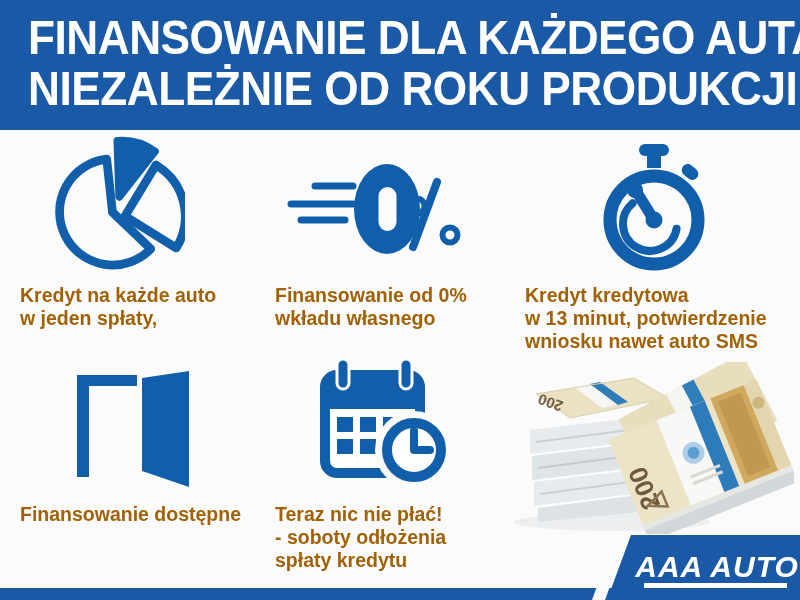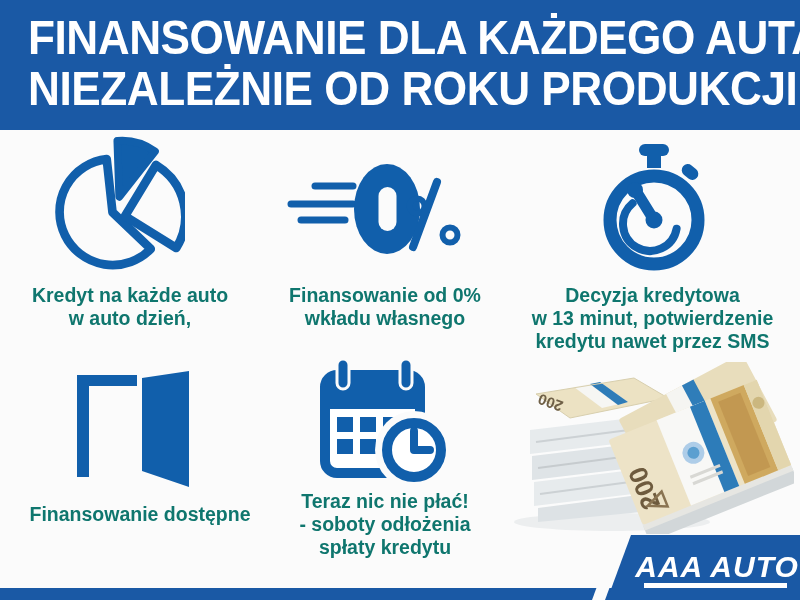--- a/index.html
+++ b/index.html
@@ -12,22 +12,22 @@
   .header-line{
     position:absolute;left:28px;color:#ffffff;font-weight:bold;font-size:48px;
     line-height:50px;white-space:nowrap;letter-spacing:-0.5px;
     transform:scaleX(0.92);transform-origin:0 50%;
   }
   .header-line.l1{top:13px;}
   .header-line.l2{top:64px;}
   
   .icon{position:absolute;}
   .feat-text{
-    position:absolute;color:#0f766e;font-weight:bold;font-size:19.5px;
-    line-height:23px;text-align:center;
+    position:absolute;color:#a16207;font-weight:bold;font-size:19.5px;
+    line-height:23px;text-align:left;
   }
   .feat-text span{display:block;}
   
   .bottom-bar{position:absolute;left:0;bottom:0;width:800px;height:12px;background:#1a59a5;}
   .logo-svg{position:absolute;right:0;bottom:0;}
   .money-svg{position:absolute;left:512px;top:362px;}
 </style>
 </head>
 <body>
 
@@ -67,30 +67,30 @@
     </g>
     <circle cx="65" cy="78" r="44" fill="#fbfbfb" stroke="#115fab" stroke-width="13"></circle>
     <path d="M43.6 61.3 A27 27 0 1 0 87.6 86.7" fill="none" stroke="#115fab" stroke-width="8" stroke-linecap="round"></path>
     <line x1="65" y1="78" x2="47" y2="49" stroke="#115fab" stroke-width="11" stroke-linecap="round"></line>
     <circle cx="46" cy="48" r="8" fill="#115fab"></circle>
     <circle cx="65" cy="78" r="8.5" fill="#115fab"></circle>
   </svg>
 
   <div class="feat-text" style="left:20px;top:284px;width:220px">
     <span>Kredyt na każde auto</span>
-    <span>w auto dzień,</span>
+    <span>w jeden spłaty,</span>
   </div>
   <div class="feat-text" style="left:275px;top:284px;width:220px">
     <span>Finansowanie od 0%</span>
     <span>wkładu własnego</span>
   </div>
   <div class="feat-text" style="left:525px;top:284px;width:255px">
-    <span>Decyzja kredytowa</span>
+    <span>Kredyt kredytowa</span>
     <span>w 13 minut, potwierdzenie</span>
-    <span>kredytu nawet przez SMS</span>
+    <span>wniosku nawet auto SMS</span>
   </div>
 
   <svg class="icon" style="left:70px;top:368px" width="130" height="132" viewBox="0 0 130 132">
     <rect x="7" y="7" width="12" height="102" fill="#115fab"></rect>
     <rect x="7" y="7" width="60" height="11" fill="#115fab"></rect>
     <polygon points="72,10 119,3 119,119 72,103" fill="#115fab"></polygon>
   </svg>
 
   <svg class="icon" style="left:318px;top:355px" width="130" height="135" viewBox="0 0 130 135">
     <rect x="7" y="20" width="95" height="98" rx="12" fill="#ffffff" stroke="#115fab" stroke-width="10"></rect>
@@ -151,21 +151,21 @@
       <rect x="-18" y="12" width="32" height="3" fill="#d8d8d4"></rect>
       <rect x="-18" y="19" width="32" height="3" fill="#d8d8d4"></rect>
       <text transform="translate(-56,28) rotate(-90)" font-family="Liberation Sans, sans-serif" font-size="26" font-weight="bold" fill="#6e5b3e">200</text>
       <polygon points="-68,24 -50,16 -50,32" fill="none" stroke="#8a7452" stroke-width="2.5"></polygon>
     </g>
   </svg>
 
   <div class="feat-text" style="left:20px;top:503px;width:240px">
     <span>Finansowanie dostępne</span>
   </div>
-  <div class="feat-text" style="left:275px;top:490px;width:220px">
+  <div class="feat-text" style="left:275px;top:503px;width:220px">
     <span>Teraz nic nie płać!</span>
     <span>- soboty odłożenia</span>
     <span>spłaty kredytu</span>
   </div>
 
   <div class="bottom-bar"></div>
   <svg class="logo-svg" width="220" height="75" viewBox="0 0 220 75">
     <polygon points="36,10 49,10 25,75 12,75" fill="#fbfbfb"></polygon>
     <polygon points="51,10 220,10 220,75 27,75" fill="#1a59a5"></polygon>
     <text x="137" y="52" text-anchor="middle" font-family="Liberation Sans, sans-serif" font-size="30" font-weight="bold" font-style="italic" letter-spacing="1" fill="#ffffff">AAA AUTO</text>

